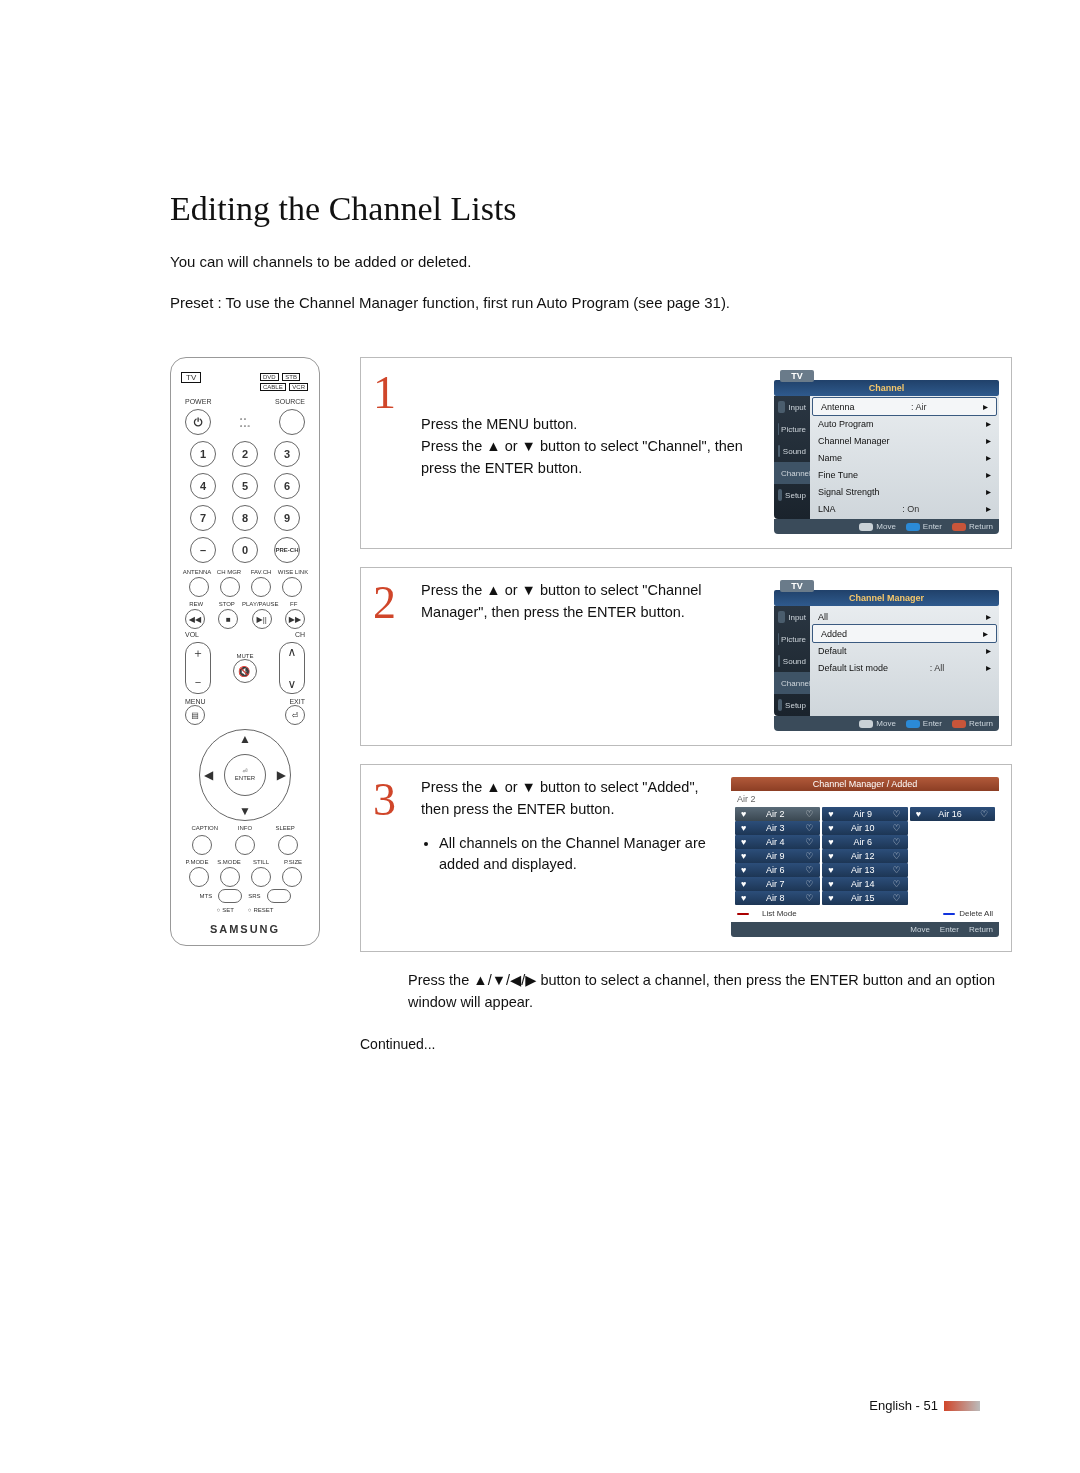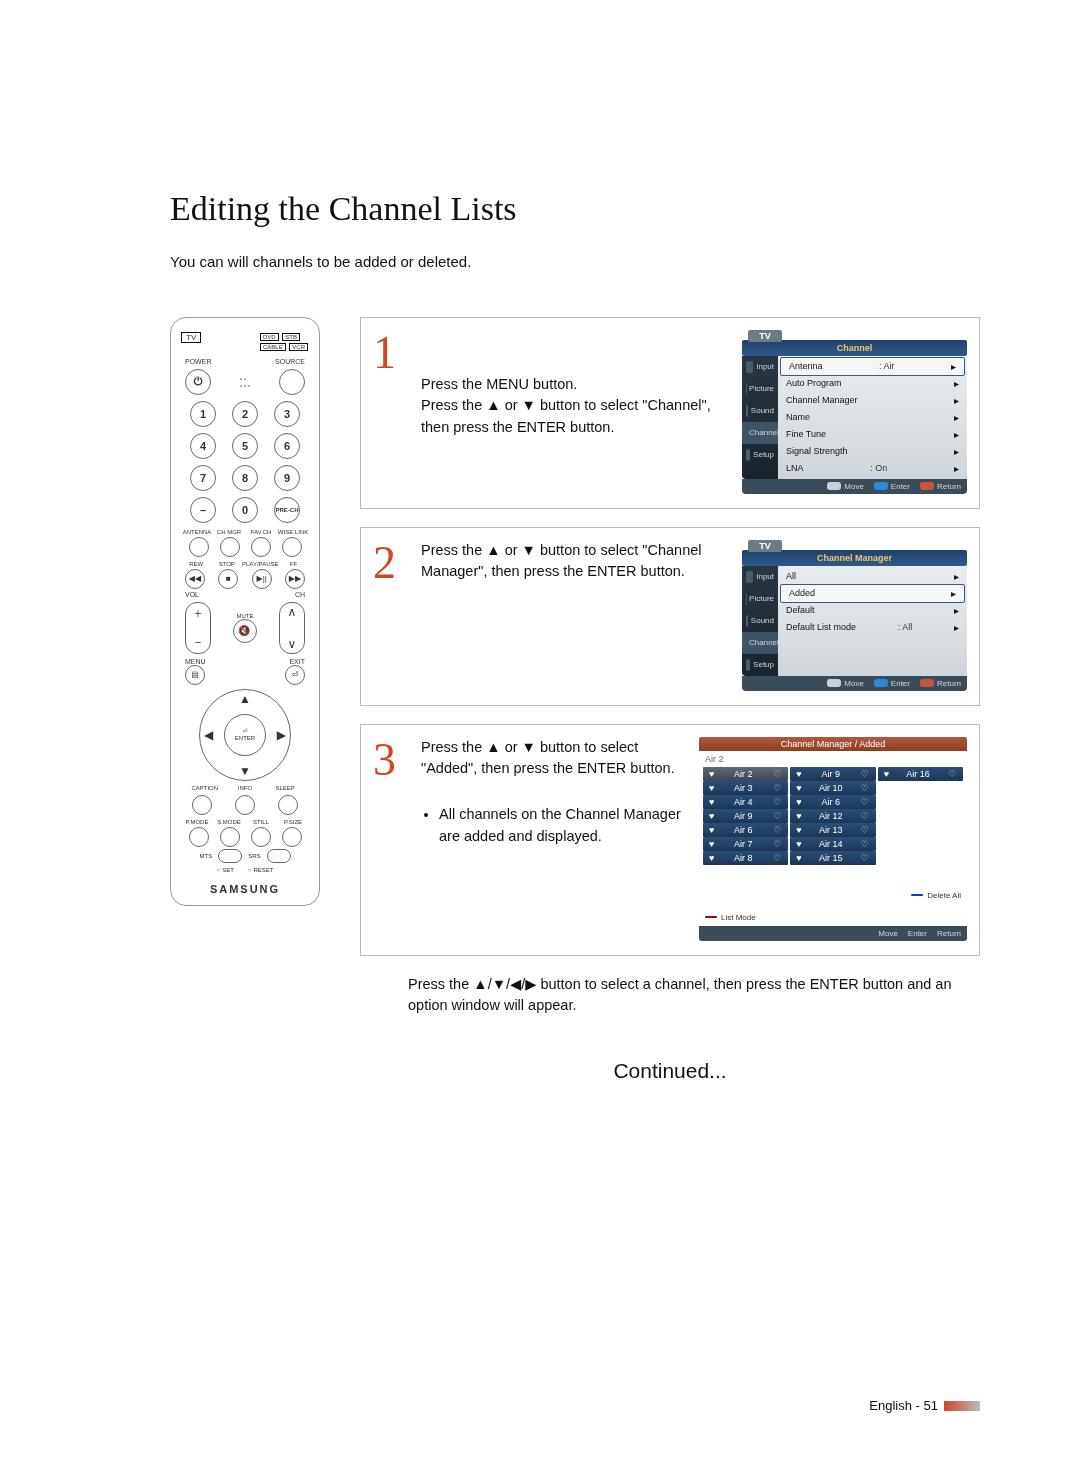--- a/index.html
+++ b/index.html
@@ -7,21 +7,21 @@
     font-family: Arial, Helvetica, sans-serif;
     background: #fff;
     color: #111;
     width: 1080px;
   }
   .page {
     width: 1080px;
     height: 1473px;
     position: relative;
     box-sizing: border-box;
-    padding: 190px 100px 60px 170px;
+    padding: 190px 68px 60px 170px;
   }
   .title {
     font-size: 34px;
     font-weight: 400;
     margin-bottom: 20px;
     font-family: "Times New Roman", serif;
   }
   .intro {
     font-size: 15px;
     line-height: 1.9;
@@ -103,21 +103,21 @@
   .step:last-of-type { border:none; padding:0; }
   .bignum {
     font-size: 46px;
     color: #d0462a;
     font-family: Georgia, serif;
     line-height: 1;
     width: 30px;
     flex-shrink:0;
   }
   .step-text { font-size: 14.5px; line-height: 1.5; flex:1; }
-  .step-text ul { margin:24px 0 0 0; padding-left: 18px; }
+  .step-text ul { margin:12px 0 0 0; padding-left: 18px; }
 
   
   .osd {
     width: 225px;
     flex-shrink:0;
     font-size: 9px;
   }
   .osd .tv-tag {
     background: #6a7b8a; color:#fff; font-weight:bold; text-align:center;
     border-radius: 2px; width: 34px; padding:1px 0; margin-bottom:-2px; position:relative; z-index:2; margin-left:6px;
@@ -194,34 +194,35 @@
   }
   .ch-cell.sel { background: linear-gradient(#5a6b78,#3a4751); }
   .ch-cell .hv { width:10px; text-align:center; opacity:.7;}
   .ch-foot {
     display:flex; justify-content:space-between; padding:4px 6px; font-size:8px; color:#333; align-items:center;
   }
   .ch-foot .pill { background:#a00; color:#fff; border-radius:6px; padding:1px 6px; font-size:7px;}
   .ch-foot .pill.blue { background:#13d;}
   .ch-hints { background:#3a4b5a; display:flex; justify-content:flex-end; gap:10px; font-size:8px; padding:3px 6px; color:#cdd6dd; border-radius:0 0 3px 3px;}
 
-  .continued { text-align:center; font-size:21px; margin-top:42px; }
+  .continued { text-align:left; font-size:14px; margin-top:22px; }
   .pagenum {
     position:absolute; bottom:60px; right:100px;
     font-size:13px; display:flex; align-items:center; gap:6px;
   }
   .pagenum .bar { width:36px; height:10px; background: linear-gradient(to right, #d0462a, #bbb); }
 </style>
 </head>
 <body>
 
 <div class="page">
 
   <div class="title">Editing the Channel Lists</div>
   <div class="intro">You can will channels to be added or deleted.</div>
+  <div class="intro">Preset : To use the Channel Manager function, first run Auto Program (see page 31).</div>
 
   <div class="content-row">
 
     <div class="remote-wrap">
       <div class="remote">
         <div class="top-row">
           <span class="tv-box">TV</span>
           <div class="tiny-stack">
             <div>
               <span>DVD</span>
@@ -569,21 +570,21 @@
             </div>
             <div>
               <div class="ch-cell">
                   <span>♥</span>
                   <span>Air 16</span>
                   <span class="hv">♡</span>
                 </div>
             </div>
           </div>
           <div class="ch-foot">
-            <span style="display:flex;gap:4px;align-items:center;margin-top:44px;">
+            <span style="display:flex;gap:13px;align-items:center;">
                 <span class="pill"></span>
                 <span>List Mode</span>
               </span>
             <span style="display:flex;gap:4px;align-items:center;">
                 <span class="pill blue"></span>
                 <span>Delete All</span>
               </span>
           </div>
           <div class="ch-hints">
             <span class="h move">Move</span>

